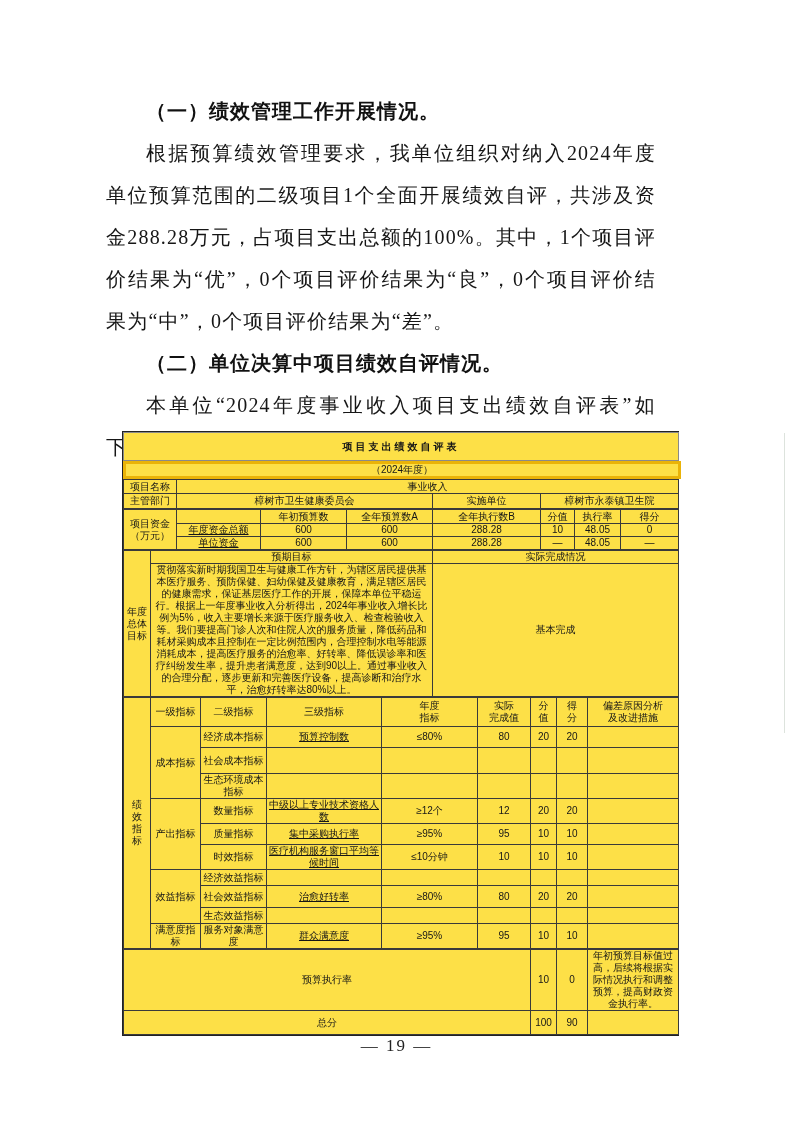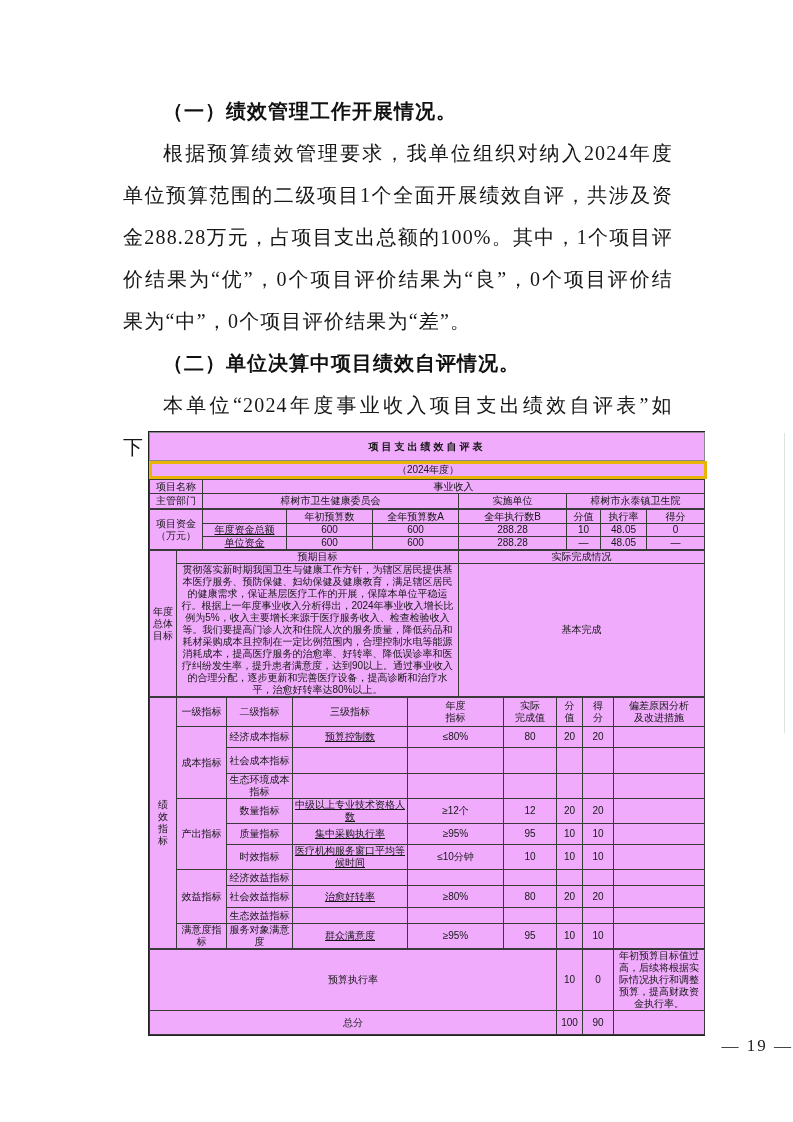--- a/index.html
+++ b/index.html
@@ -1,34 +1,34 @@
 <!DOCTYPE html>
 <html><head>
 <meta charset="utf-8">
 <style>
   html,body { margin:0; padding:0; background:#ffffff; }
   .page {
     position:relative; width:793px; height:1122px; background:#ffffff;
     overflow:hidden; font-family:"Liberation Serif","DejaVu Serif",serif; color:#1a1a1a;
   }
   
-  .body-text { position:absolute; left:123px; top:90px; width:550px; }
+  .body-text { position:absolute; left:106px; top:90px; width:550px; }
   .heading {
     font-family:"Liberation Sans","DejaVu Sans",sans-serif;
     font-weight:700; font-size:20px; line-height:42px; text-indent:2em;
     letter-spacing:1px; color:#111;
   }
   .para {
     margin:0; font-size:20px; line-height:42px; text-indent:2em;
     text-align:justify; letter-spacing:1.2px; color:#161616;
   }
   
   .table-wrap {
     position:absolute; left:122px; top:431px; width:557px;
-    border:1px solid #222; background:#f0abfc; box-sizing:border-box;margin-left:26px;
+    border:1px solid #222; background:#fde047; box-sizing:border-box;
   }
   table.pt {
     border-collapse:collapse; table-layout:fixed; width:555px;
     font-family:"Liberation Sans","DejaVu Sans",sans-serif; color:#161616;
   }
   table.pt td {
     border:1px solid #3a3a3a; text-align:center; vertical-align:middle;
     padding:0 2px; overflow:hidden; font-size:10px; line-height:12px;
     word-break:break-all;
   }
@@ -47,21 +47,21 @@
   .hdr2 { white-space:pre-line; line-height:11px; font-size:9.5px; }
   .remark {
     font-size:7.5px; line-height:10px; text-align:justify; text-align-last:center;
     padding:2px 3px; word-break:break-all;
   }
   
   .grid-v { position:absolute; left:784px; top:433px; width:1px; height:300px; background:#dde3dd; }
   
   .page-footer {
     position:absolute; left:0; top:1036px; width:100%;
-    text-align:right; font-size:17px; color:#222; letter-spacing:2px;
+    text-align:center; font-size:17px; color:#222; letter-spacing:2px;
   }
 </style>
 </head>
 <body>
 
 <div class="page">
 
   <div class="body-text">
     <div class="heading">（一）绩效管理工作开展情况。</div>
     <p class="para">根据预算绩效管理要求，我单位组织对纳入2024年度单位预算范围的二级项目1个全面开展绩效自评，共涉及资金288.28万元，占项目支出总额的100%。其中，1个项目评价结果为“优”，0个项目评价结果为“良”，0个项目评价结果为“中”，0个项目评价结果为“差”。</p>

